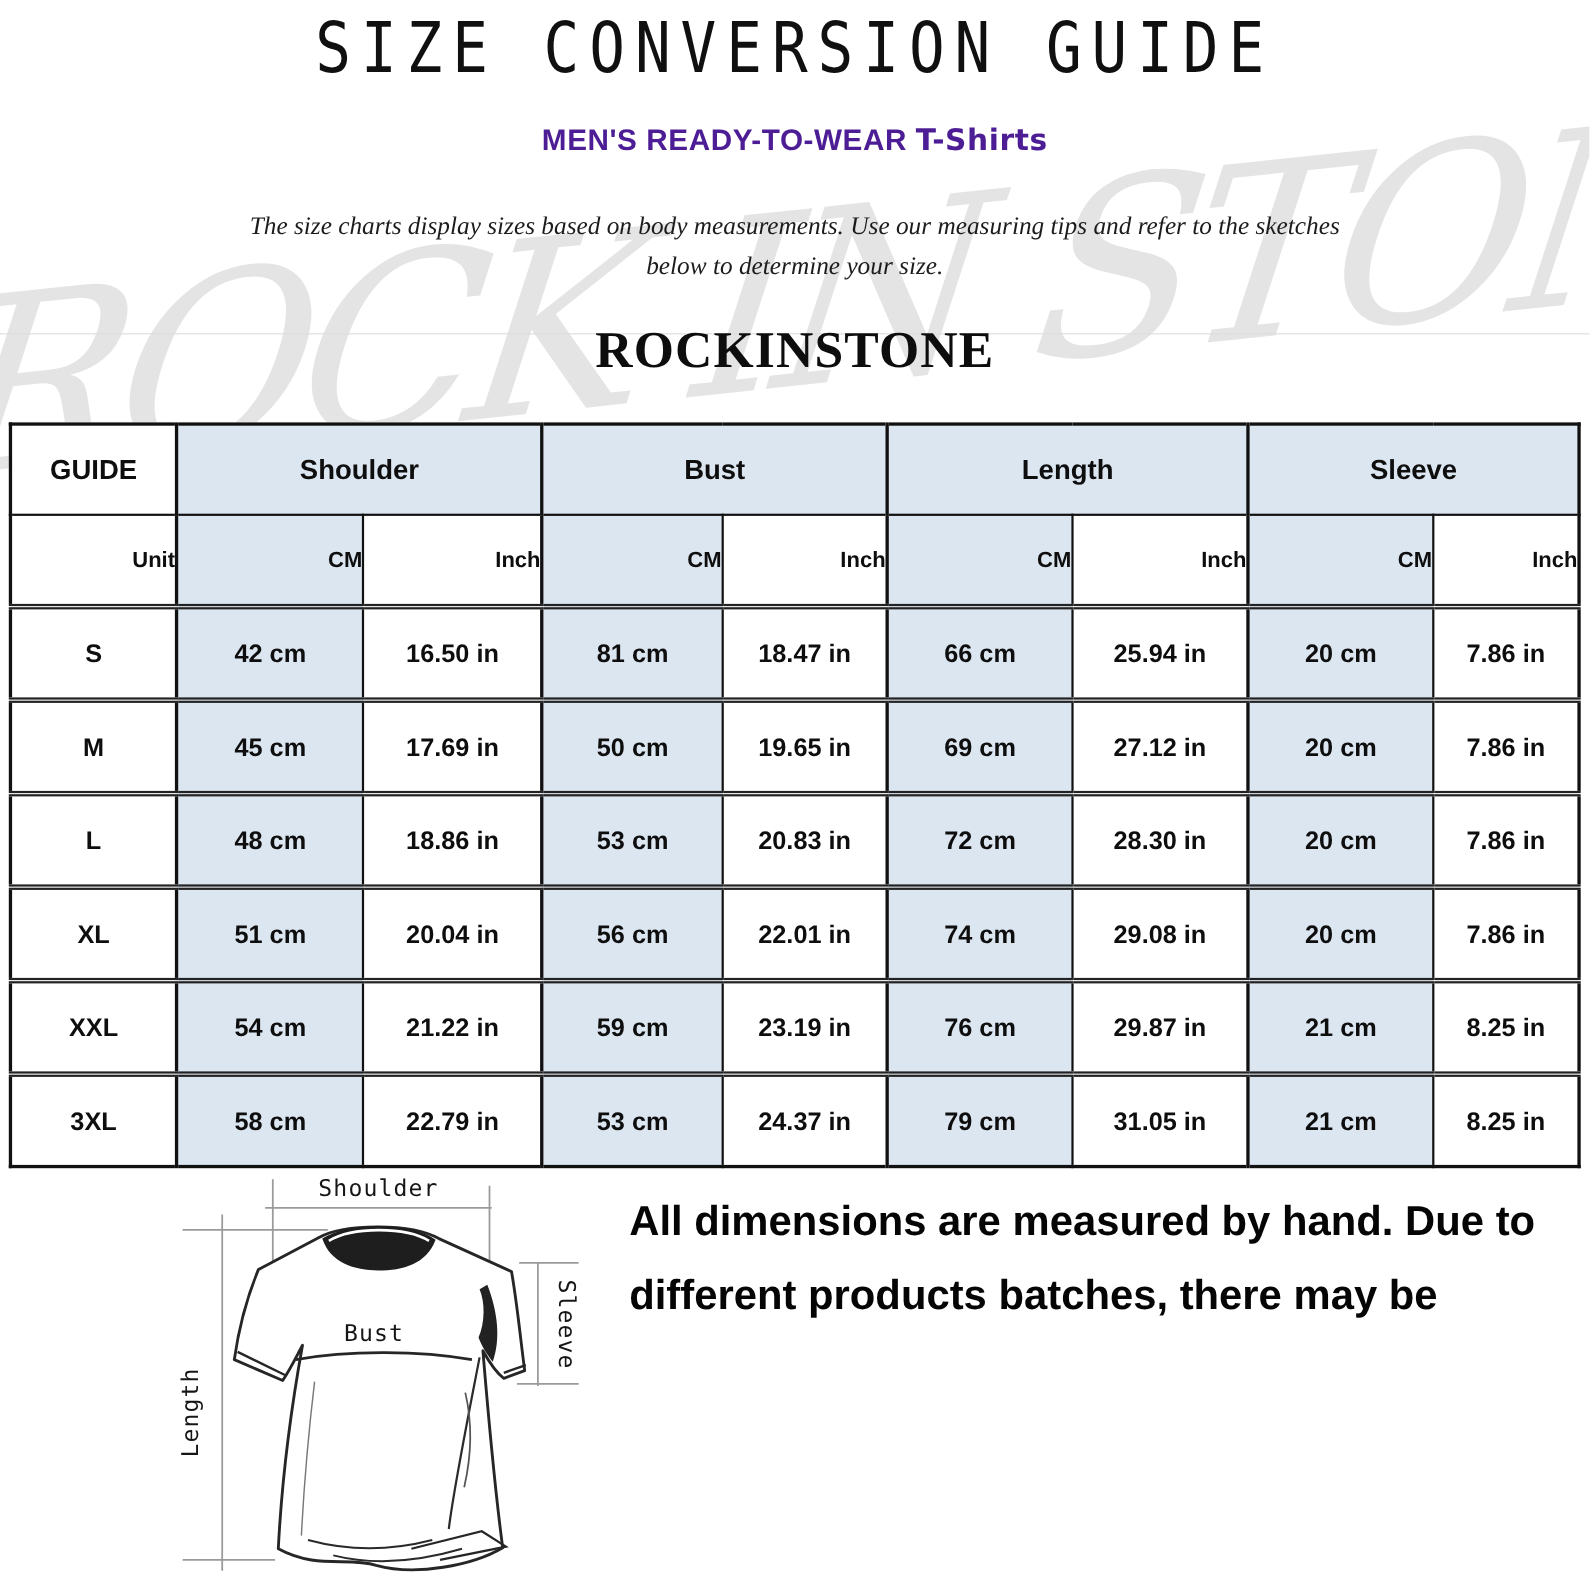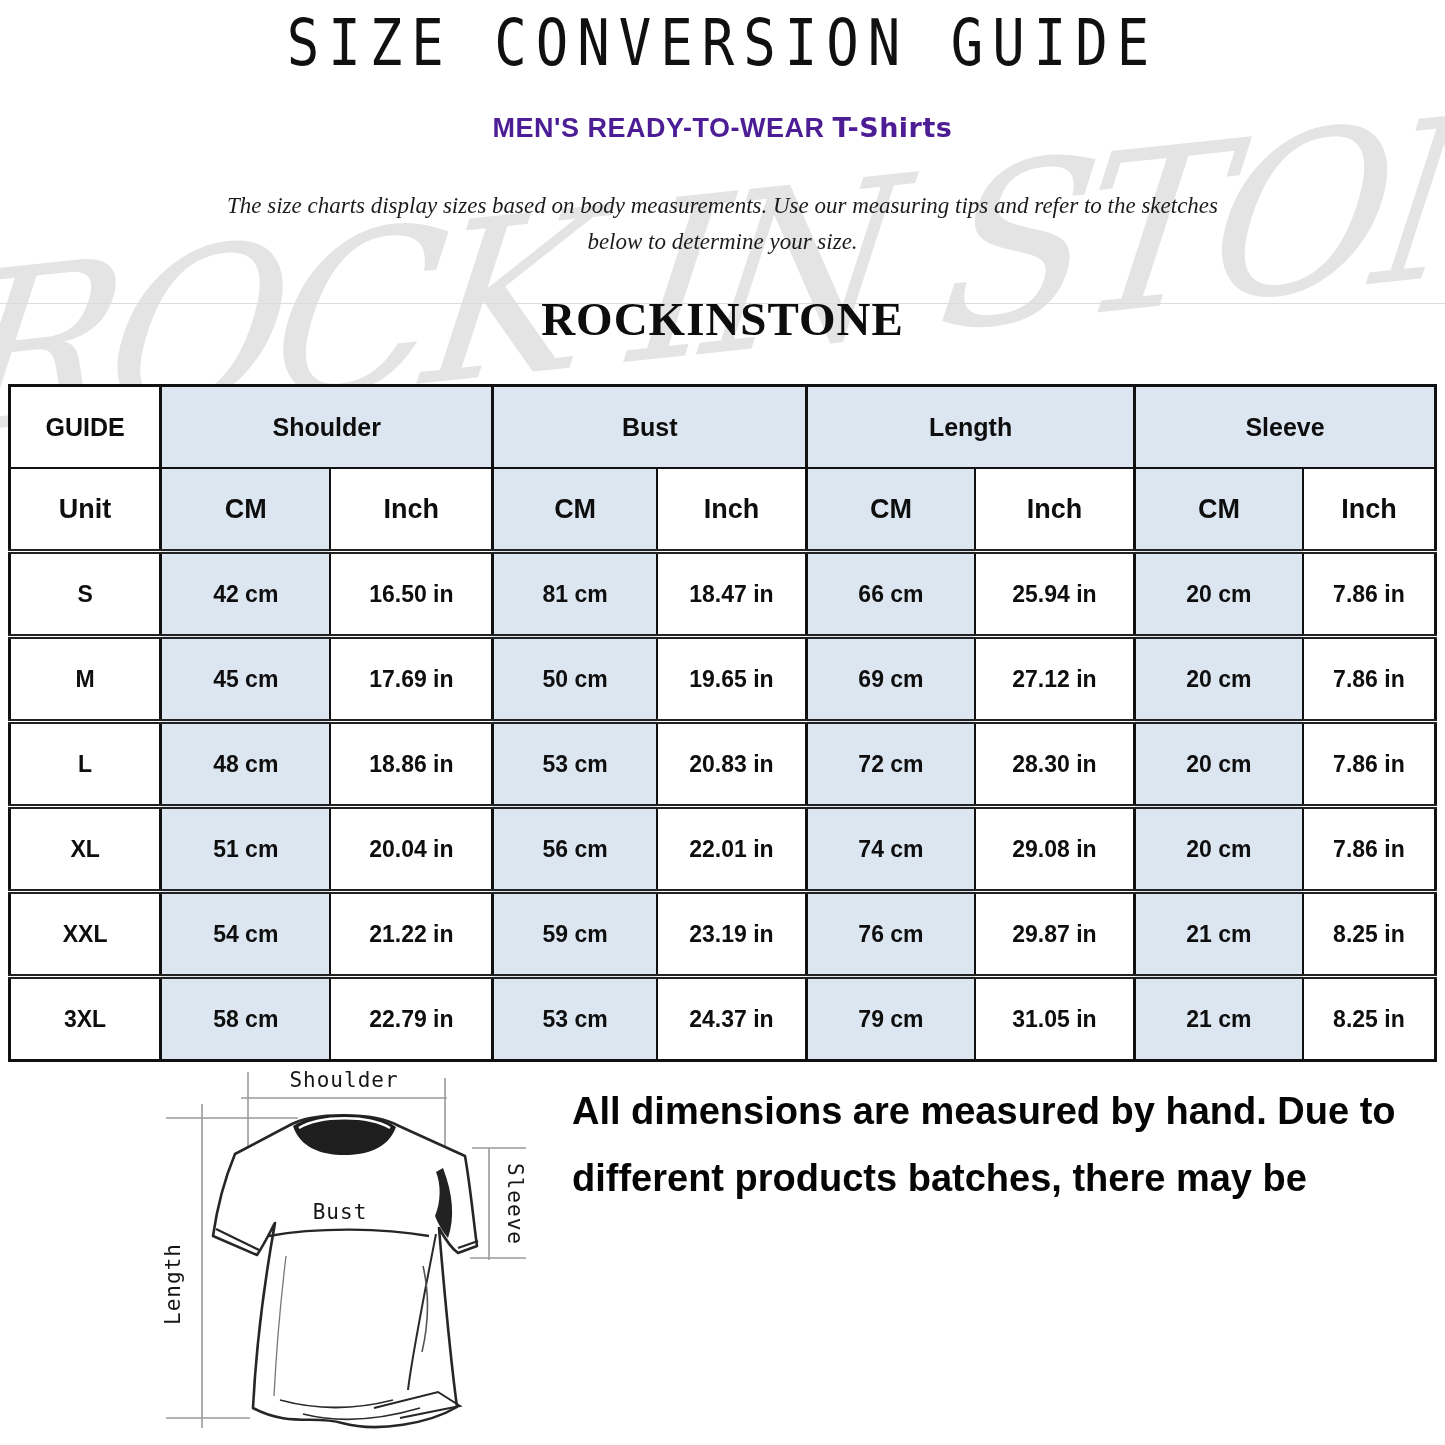--- a/index.html
+++ b/index.html
@@ -120,22 +120,23 @@
     padding: 0;
   }
   .size-table .gb { border-left-width: 3px; }
   .size-table thead tr.group-row th {
     height: 80px;
     font-size: 25px;
     border-bottom: 2px solid #111;
   }
   .size-table thead tr.unit-row th {
     height: 80px;
-    font-size: 27px;
+    font-size: 20px;
     border-bottom: 5px double #222;
+    text-align: right;
   }
   .size-table tbody td {
     height: 80px;
     font-size: 23px;
     border-top: 5px double #222;
   }
   .size-table tbody tr:first-child td { border-top: none; }
   .size-table .fill { background: var(--fill, #dce6f1); }
 
   

